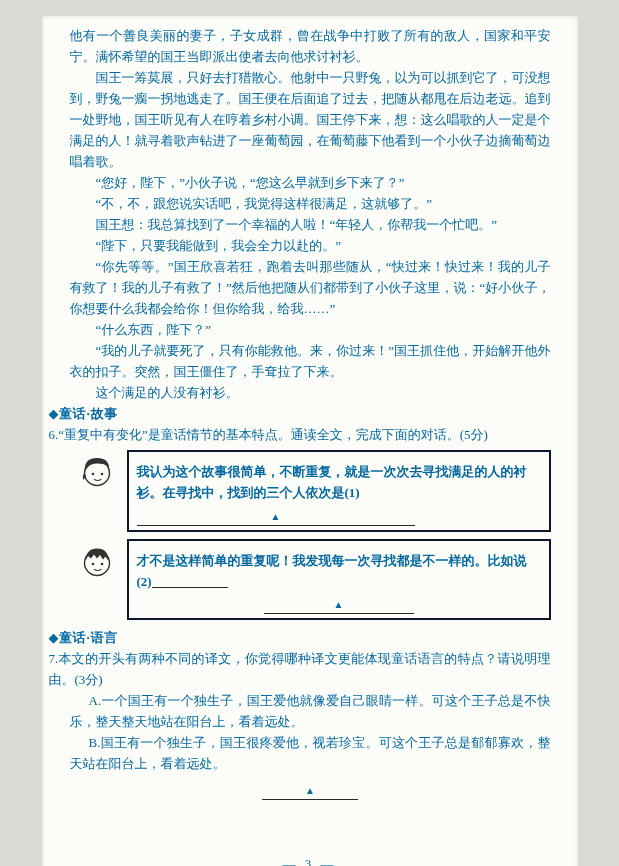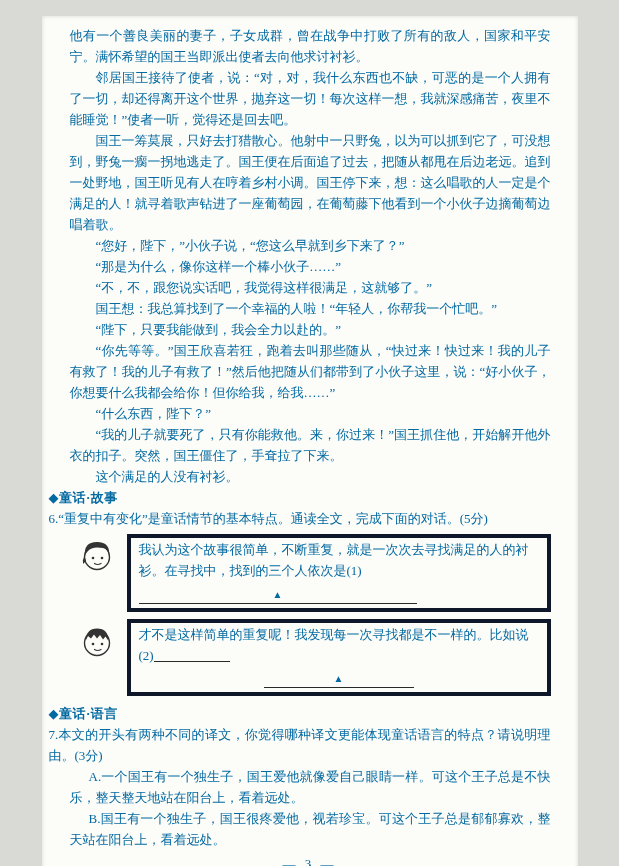--- a/index.html
+++ b/index.html
@@ -18,24 +18,25 @@
   }
   .para { margin:0; line-height:21px; text-align:justify; }
   .para.indent { text-indent:26px; }
   .section-marker { margin:0 0 0 -21px; line-height:21px; font-weight:bold; letter-spacing:.5px; }
   .question { margin:0 0 0 -21px; line-height:21px; text-align:justify; }
   .option { margin:0; text-indent:19px; line-height:21px; text-align:justify; }
 
   .dialog-row { display:flex; align-items:flex-start; margin:5px 0 7px 0; }
   .face { flex:none; width:42px; margin:0 9px 0 6px; }
   .dialog-box {
-    flex:1; border:4px solid #0f172a;
-    padding:1px 8px 4px 8px;
+    flex:1; border:2px solid #0f172a;
+    padding:9px 8px 4px 8px;
     line-height:21px; min-height:40px;
     background:#fcfcf9;
+    font-weight:bold;
   }
   .blank {
     display:inline-block;
     border-bottom:1px solid #2a2a2a;
     text-align:center;
     height:16px; line-height:16px;
     vertical-align:-2px;
     font-size:10px;
   }
   .blank-wide { width:278px; max-width:95%; }
@@ -49,24 +50,22 @@
     text-align:center; font-size:13px; letter-spacing:3px;
   }
 </style>
 </head>
 <body>
 
 <div class="page">
 
   <div class="story">
     <p class="para">他有一个善良美丽的妻子，子女成群，曾在战争中打败了所有的敌人，国家和平安宁。满怀希望的国王当即派出使者去向他求讨衬衫。</p>
-    <p class="para indent">邻居国王接待了使者，说：“对，对，我什么东西也不缺，可恶的是一个人拥有了一切，却还得离开这个世界，抛弃这一切！每次这样一想，我就深感痛苦，夜里不能睡觉！”使者一听，觉得还是回去吧。</p>
     <p class="para indent">国王一筹莫展，只好去打猎散心。他射中一只野兔，以为可以抓到它了，可没想到，野兔一瘸一拐地逃走了。国王便在后面追了过去，把随从都甩在后边老远。追到一处野地，国王听见有人在哼着乡村小调。国王停下来，想：这么唱歌的人一定是个满足的人！就寻着歌声钻进了一座葡萄园，在葡萄藤下他看到一个小伙子边摘葡萄边唱着歌。</p>
     <p class="para indent">“您好，陛下，”小伙子说，“您这么早就到乡下来了？”</p>
-    <p class="para indent">“那是为什么，像你这样一个棒小伙子……”</p>
     <p class="para indent">“不，不，跟您说实话吧，我觉得这样很满足，这就够了。”</p>
     <p class="para indent">国王想：我总算找到了一个幸福的人啦！“年轻人，你帮我一个忙吧。”</p>
     <p class="para indent">“陛下，只要我能做到，我会全力以赴的。”</p>
     <p class="para indent">“你先等等。”国王欣喜若狂，跑着去叫那些随从，“快过来！快过来！我的儿子有救了！我的儿子有救了！”然后他把随从们都带到了小伙子这里，说：“好小伙子，你想要什么我都会给你！但你给我，给我……”</p>
     <p class="para indent">“什么东西，陛下？”</p>
     <p class="para indent">“我的儿子就要死了，只有你能救他。来，你过来！”国王抓住他，开始解开他外衣的扣子。突然，国王僵住了，手耷拉了下来。</p>
     <p class="para indent">这个满足的人没有衬衫。</p>
   </div>
 
   <div class="section-marker">◆童话·故事</div>

